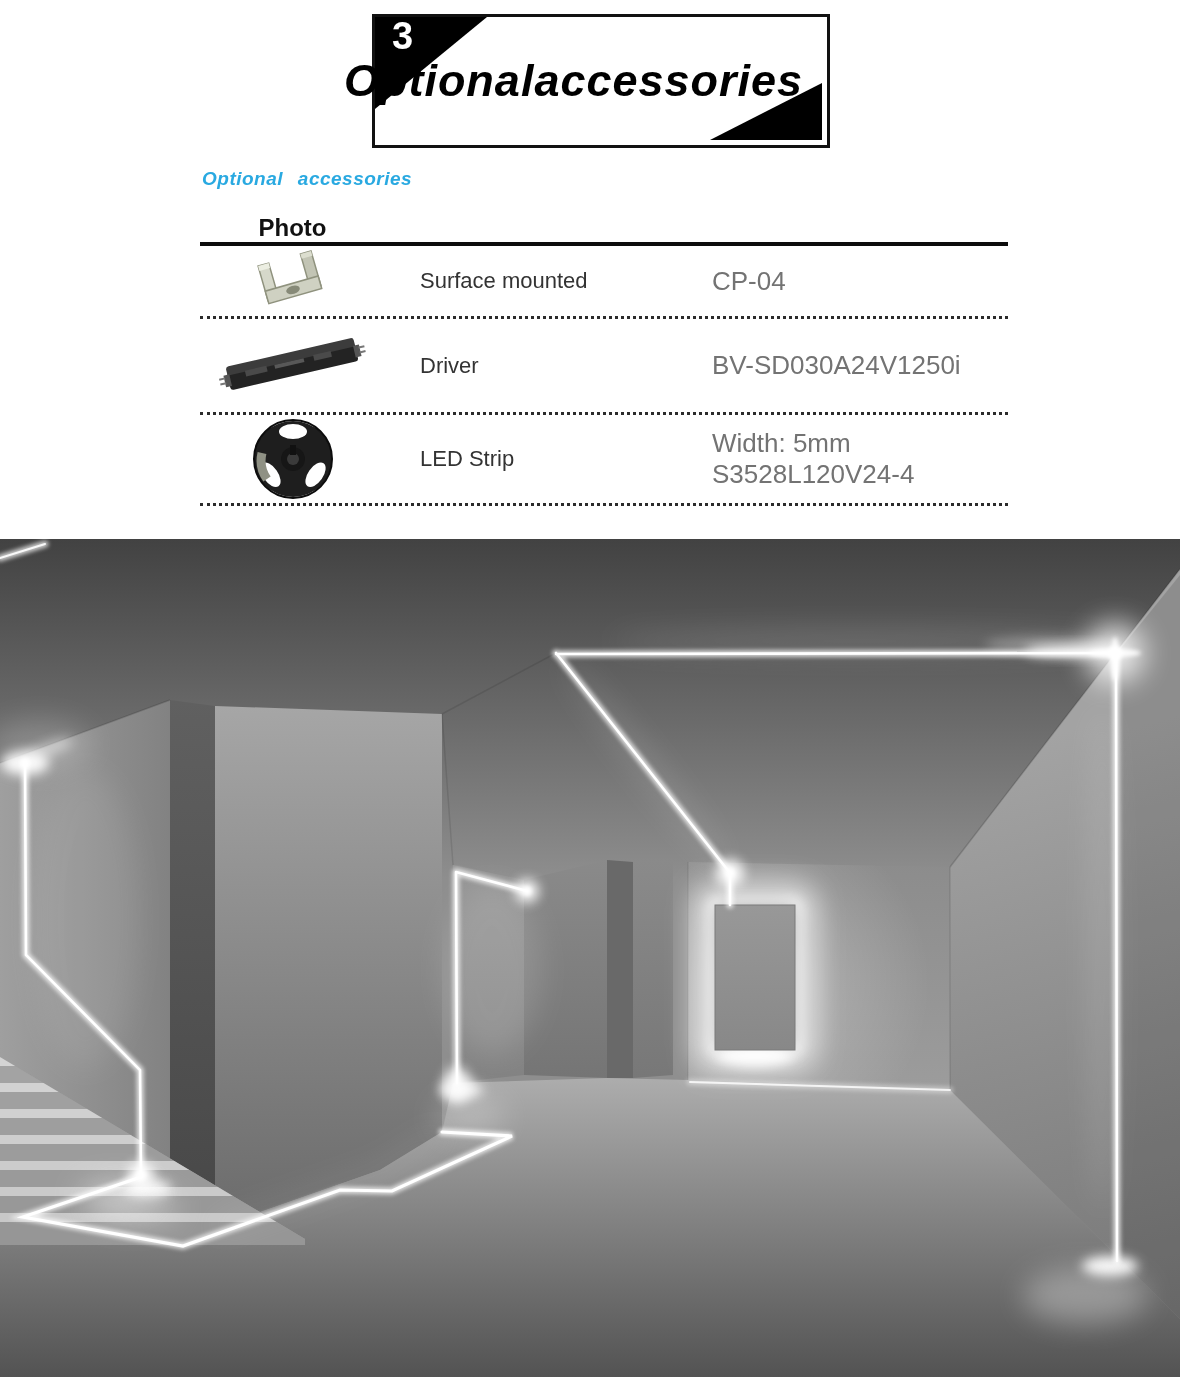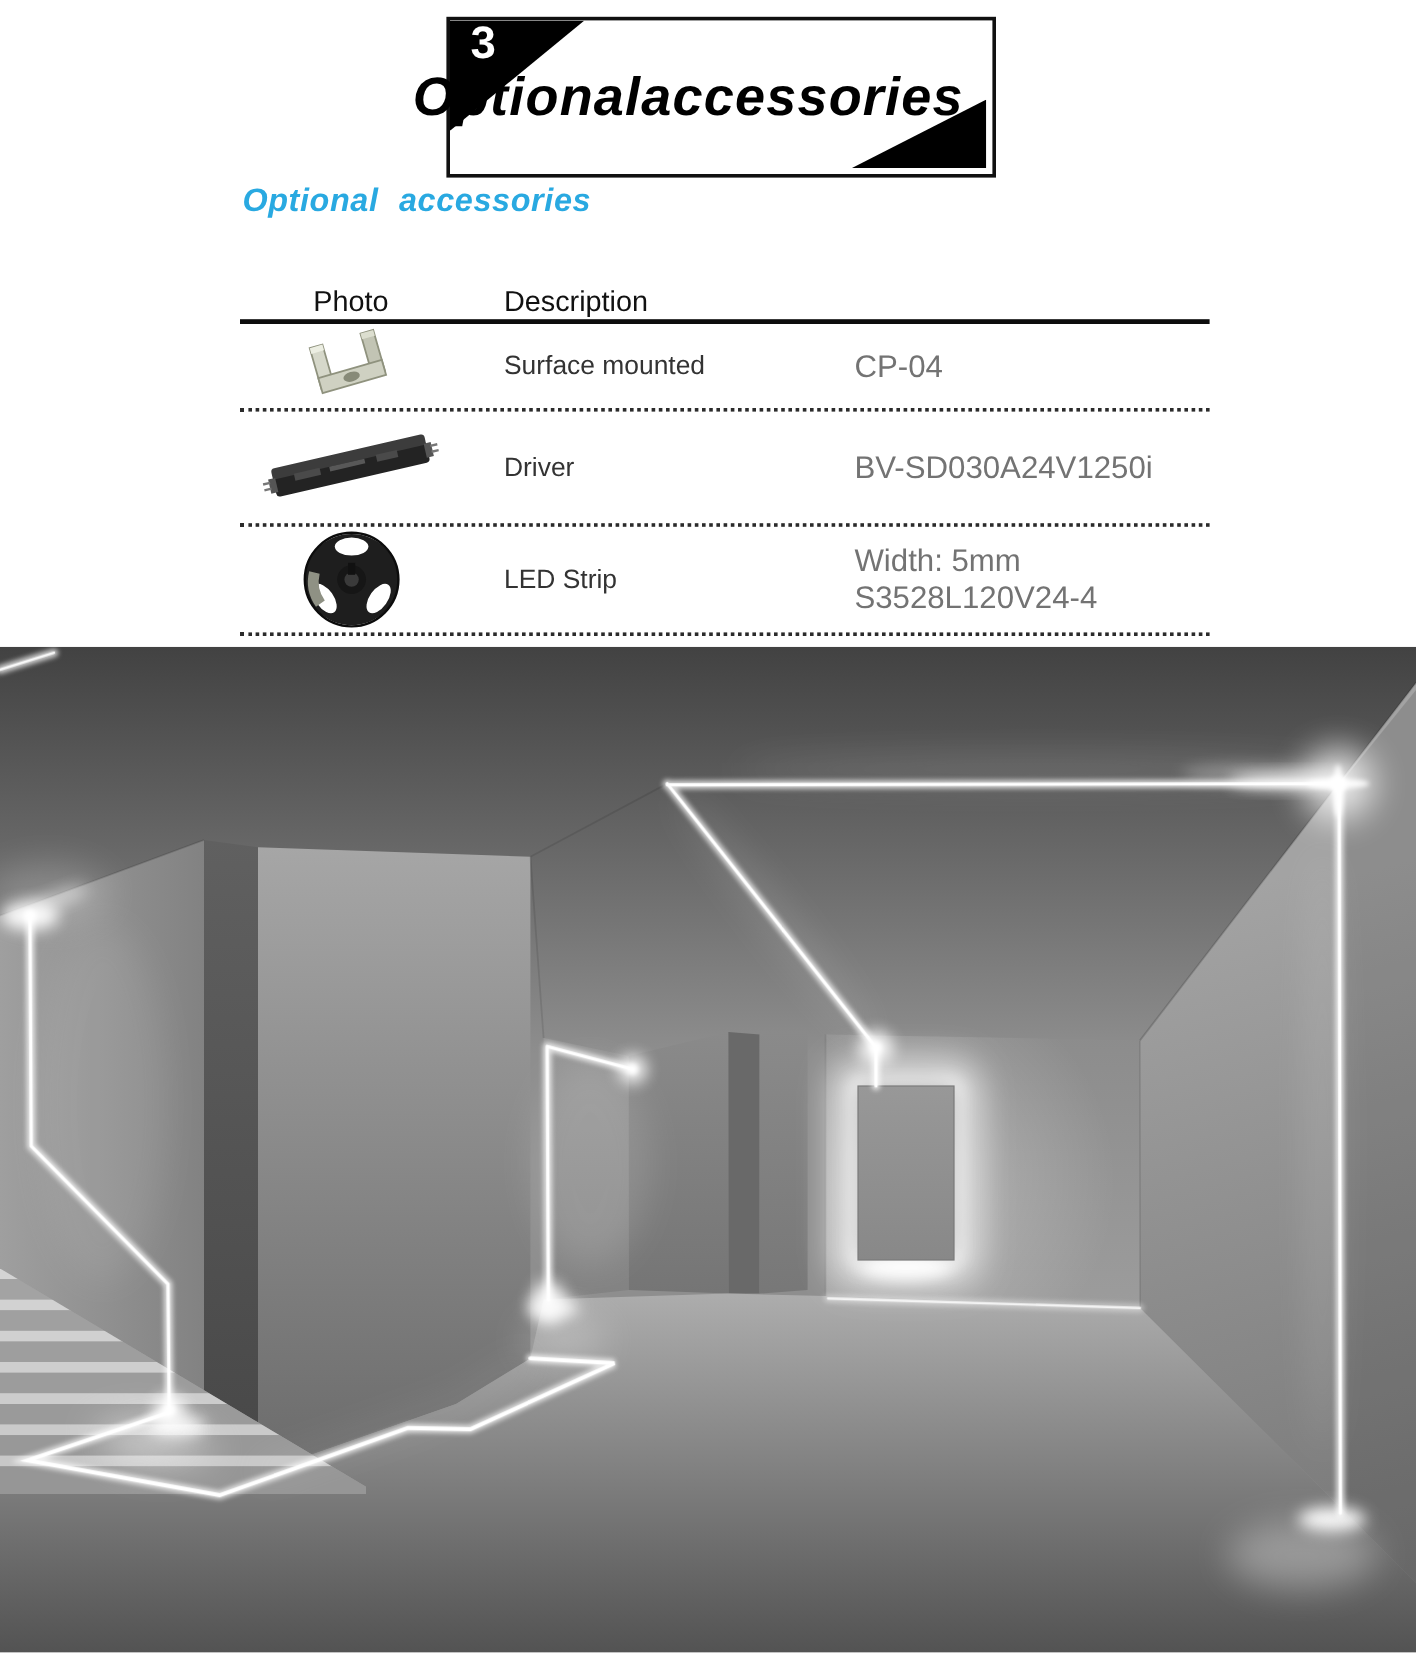--- a/index.html
+++ b/index.html
@@ -12,27 +12,27 @@
   .badge-tri{position:absolute;left:0;top:0;width:112px;height:92px;background:#000;
              clip-path:polygon(0 0,100% 0,0 100%);}
   .badge-num{position:absolute;left:17px;top:-2px;color:#fff;font-size:38px;font-weight:bold;}
   .corner-tri{position:absolute;right:5px;bottom:5px;width:112px;height:57px;background:#000;
               clip-path:polygon(100% 0,100% 100%,0 100%);}
   .header-title{position:absolute;inset:0;display:flex;flex-direction:row;align-items:center;
                 justify-content:center;padding-right:55px;font-style:italic;font-weight:bold;
                 font-size:45px;line-height:52px;color:#000;letter-spacing:1px;}
 
   
-  .section-heading{position:absolute;left:202px;top:152px;font-size:27px;font-weight:bold;
+  .section-heading{position:absolute;left:202px;top:168px;font-size:19px;font-weight:bold;
                    font-style:italic;color:#29a9e1;word-spacing:9px;letter-spacing:.5px;}
 
   
   .acc-table{position:absolute;left:200px;top:210px;width:808px;}
   .t-head{display:flex;align-items:flex-end;height:32px;border-bottom:4px solid #0d0d0d;
-          font-weight:normal;font-size:24px;color:#111;margin-top:24px;}
+          font-weight:bold;font-size:24px;color:#111;}
   .t-row{display:flex;align-items:center;border-bottom:3px dotted #2b2b2b;}
   .row-1{height:70px;} .row-2{height:93px;} .row-3{height:88px;}
   .col-photo{width:185px;display:flex;justify-content:center;align-items:center;}
   .col-desc{width:295px;padding-left:35px;box-sizing:border-box;font-size:22px;color:#333;}
   .col-model{flex:1;padding-left:32px;box-sizing:border-box;font-size:26px;color:#737373;
              display:flex;flex-direction:column;justify-content:center;line-height:31px;}
   .t-head .col-desc,.t-head .col-model{color:#111;font-size:24px;}
   .model-line:empty{display:none;}
 
   
@@ -53,21 +53,20 @@
       <span>accessories</span>
     </div>
     <div class="corner-tri"></div>
   </div>
 
   <div class="section-heading">Optional  accessories</div>
 
   <div class="acc-table">
     <div class="t-head">
       <div class="col-photo">Photo</div>
-      <div class="col-desc">Description</div>
     </div>
 
     <div class="t-row row-1">
       <div class="col-photo">
         <svg width="100" height="64" viewBox="0 0 100 64">
           <g transform="rotate(-16 50 30)">
             <rect x="20" y="8" width="11" height="36" fill="#d6d8ca" stroke="#8f927e" stroke-width="1.5"></rect>
             <rect x="64" y="8" width="11" height="36" fill="#c2c4b4" stroke="#8f927e" stroke-width="1.5"></rect>
             <rect x="20" y="34" width="55" height="13" fill="#cfd1c2" stroke="#8f927e" stroke-width="1.5"></rect>
             <ellipse cx="47" cy="40.5" rx="7" ry="4" fill="#878a78"></ellipse>

